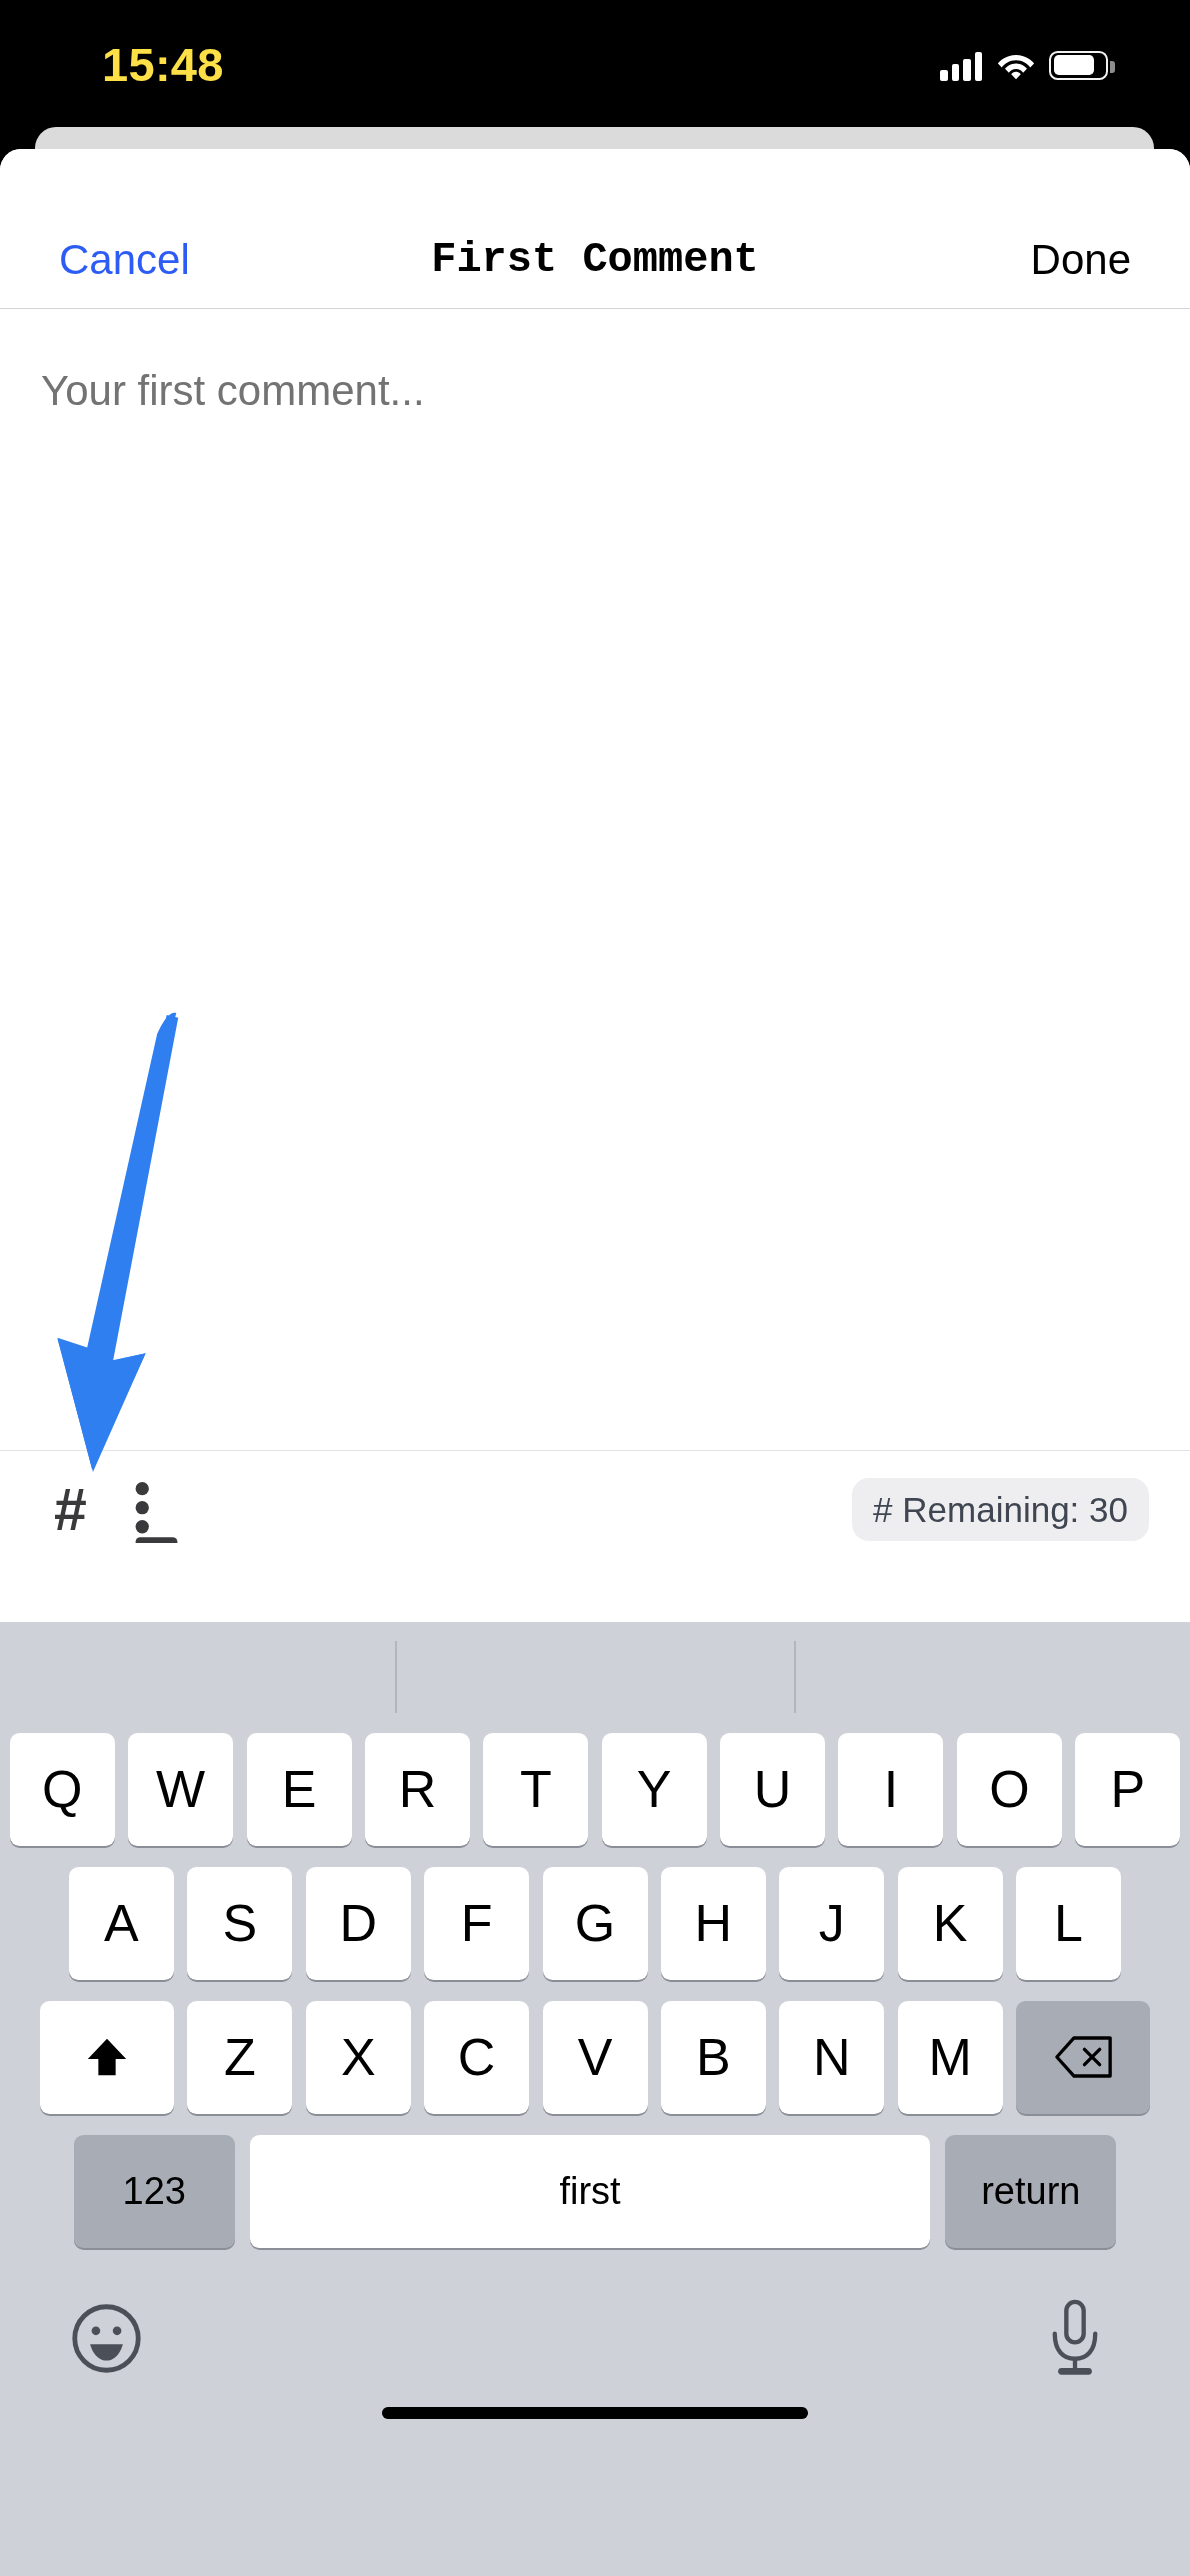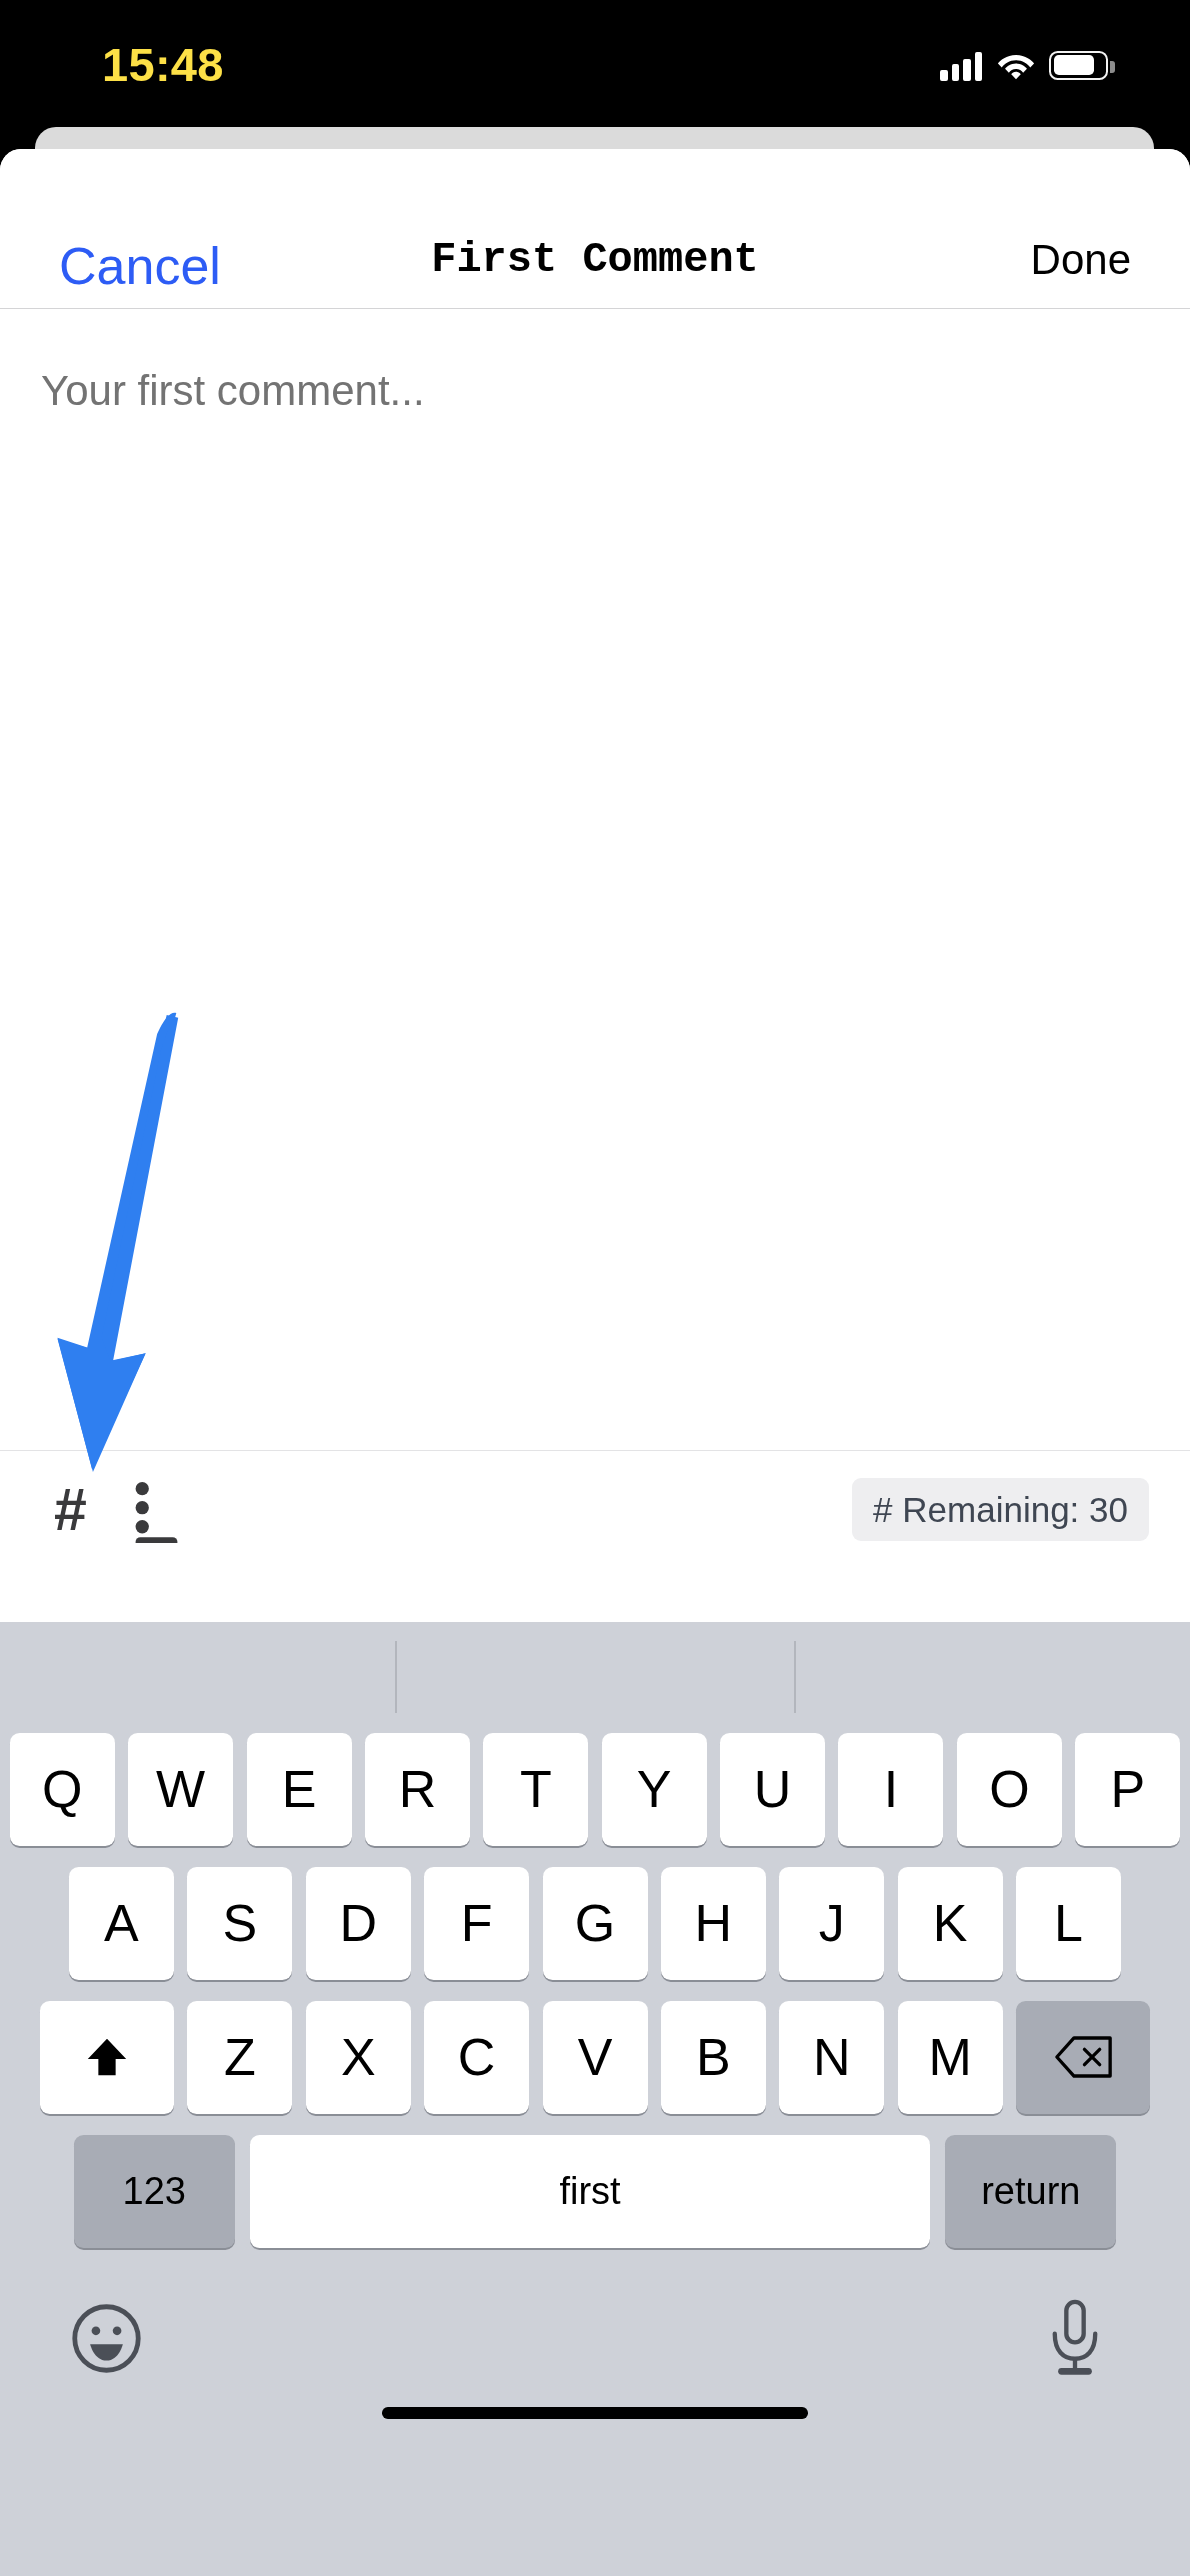--- a/index.html
+++ b/index.html
@@ -59,21 +59,21 @@
   }
 
   
   #nav-bar {
     position:relative; height:160px; width:100%;
     border-bottom:1px solid #d4d4d6;
     background:#fff;
   }
   #nav-cancel {
     position:absolute; left:59px; top:84px;
-    font-size:52px; color:#2d5cf5; line-height:54px; white-space:nowrap;margin-top:6px;
+    font-size:42px; color:#2d5cf5; line-height:54px; white-space:nowrap;
   }
   #nav-title {
     position:absolute; left:0; right:0; top:84px;
     text-align:center; font-size:42px; font-weight:700;
     color:#000; line-height:54px;font-family:Liberation Mono, monospace;
   }
   #nav-done {
     position:absolute; right:59px; top:84px;
     font-size:42px; color:#000000; line-height:54px; white-space:nowrap;
   }
@@ -98,21 +98,21 @@
     display:flex; align-items:center; justify-content:center;
     font-size:59px; font-weight:600; color:#3a3a3c; line-height:1;
   }
   #format-btn {
     position:absolute; left:127px; top:29px; width:59px; height:63px;
   }
   #char-badge {
     position:absolute; right:41px; top:27px;
     height:63px; padding:0 21px;
     display:flex; align-items:center;
-    background:#eeeef0; border-radius:9px;
+    background:#eeeef0; border-radius:17px;
     font-size:35px; color:#3f4652; white-space:nowrap;
   }
 
   
   #arrow-annotation {
     position:absolute; left:0; top:0; width:1190px; height:2576px;
     pointer-events:none;
   }
 
   

